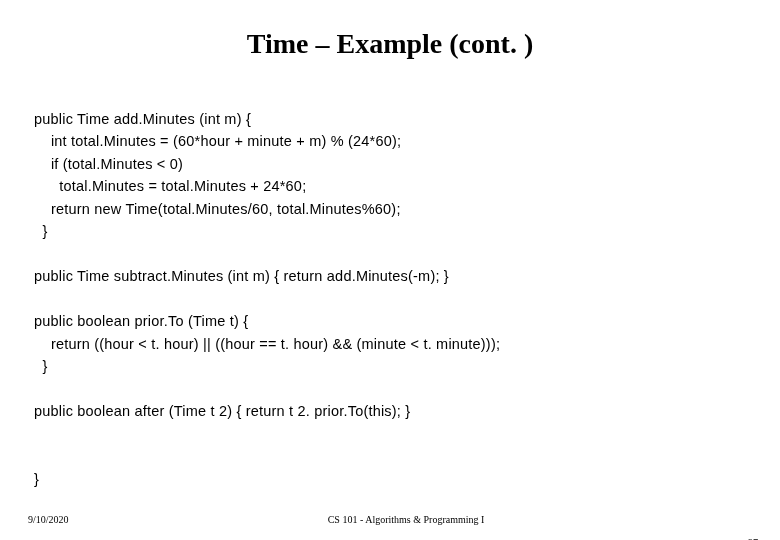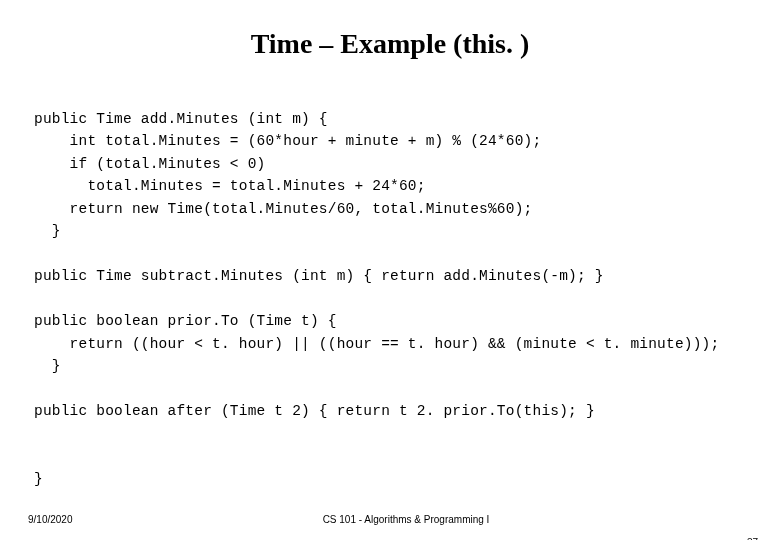--- a/index.html
+++ b/index.html
@@ -1,29 +1,29 @@
 <!DOCTYPE html>
 <html><head>
 <meta charset="utf-8">
 <style>
   * { margin: 0; padding: 0; box-sizing: border-box; }
   html, body { width: 780px; height: 540px; background: #fff; font-family: "Times New Roman", Times, serif; color: #000; }
   .slide { width: 780px; height: 540px; position: relative; padding: 28px 34px 0 34px; }
   .title { font-size: 28px; font-weight: bold; text-align: center; margin-bottom: 48px; }
-  .codeblock { font-family: Liberation Mono, monospace; font-size: 14.5px; line-height: 1.55; white-space: pre; letter-spacing: 0.2px; }
-  .footer { position: absolute; bottom: 10px; left: 0; right: 0; height: 16px; font-size: 10px; font-family: Liberation Sans, sans-serif; }
+  .codeblock { font-family: Liberation Sans, sans-serif; font-size: 14.5px; line-height: 1.55; white-space: pre; letter-spacing: 0.2px; }
+  .footer { position: absolute; bottom: 10px; left: 0; right: 0; height: 16px; font-size: 10px; font-family: Liberation Serif, serif; }
   .footer .date { position: absolute; left: 28px; }
   .footer .course { position: absolute; left: 50%; transform: translateX(-50%); margin-left: 16px; }
   .footer .page { position: absolute; right: 22px; margin-top: 23px; }
 </style>
 </head>
 <body>
 
 <div class="slide">
-  <div class="title">Time – Example (this. )</div>
+  <div class="title">Time – Example (cont. )</div>
   <div class="codeblock">public Time add.Minutes (int m) {
     int total.Minutes = (60*hour + minute + m) % (24*60);
     if (total.Minutes &lt; 0)
       total.Minutes = total.Minutes + 24*60;
     return new Time(total.Minutes/60, total.Minutes%60);
   }
 
 public Time subtract.Minutes (int m) { return add.Minutes(-m); }
 
 public boolean prior.To (Time t) {

